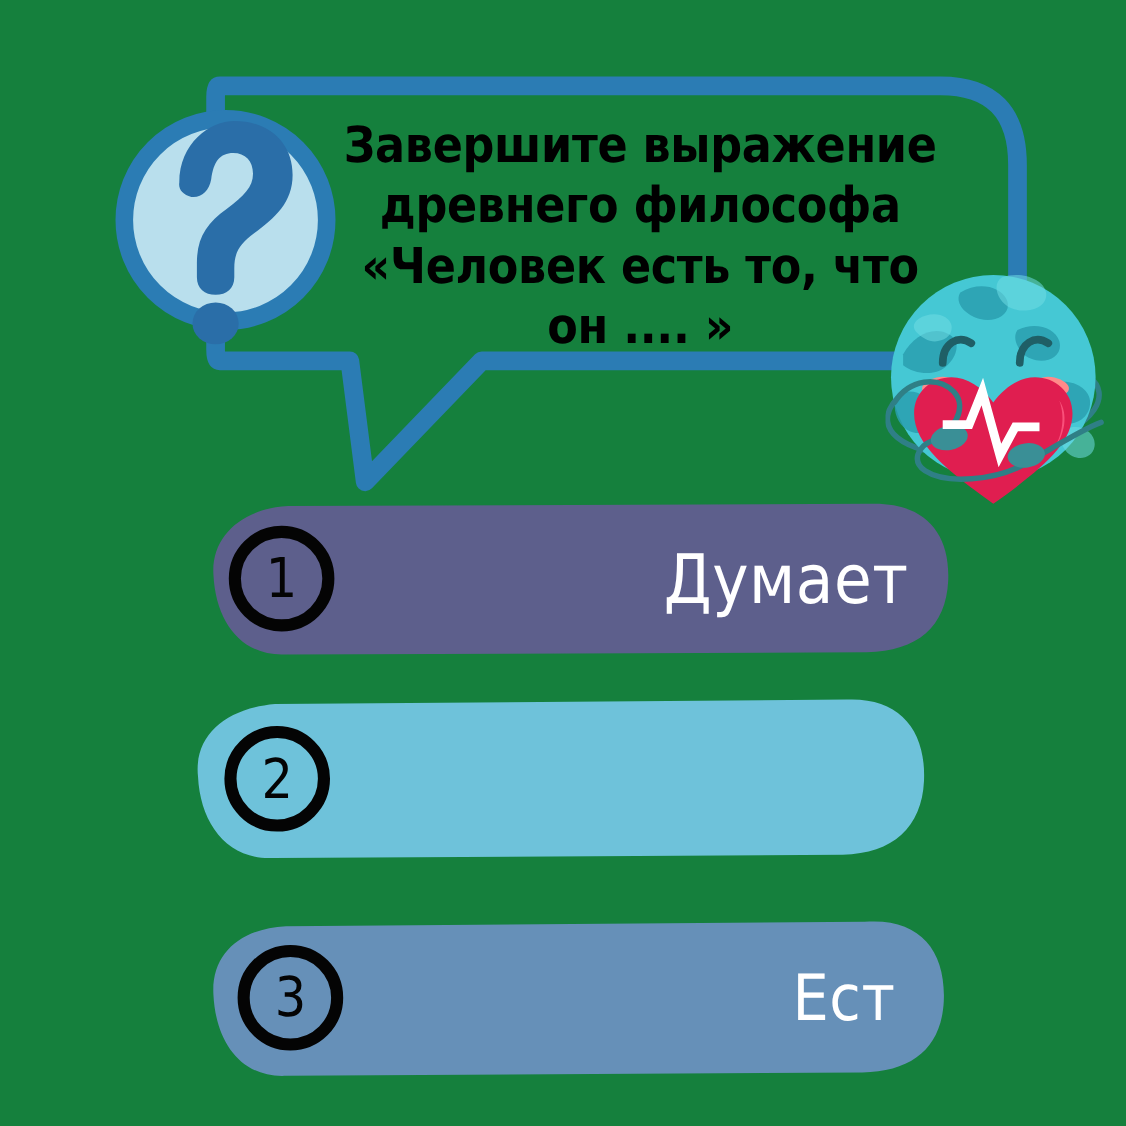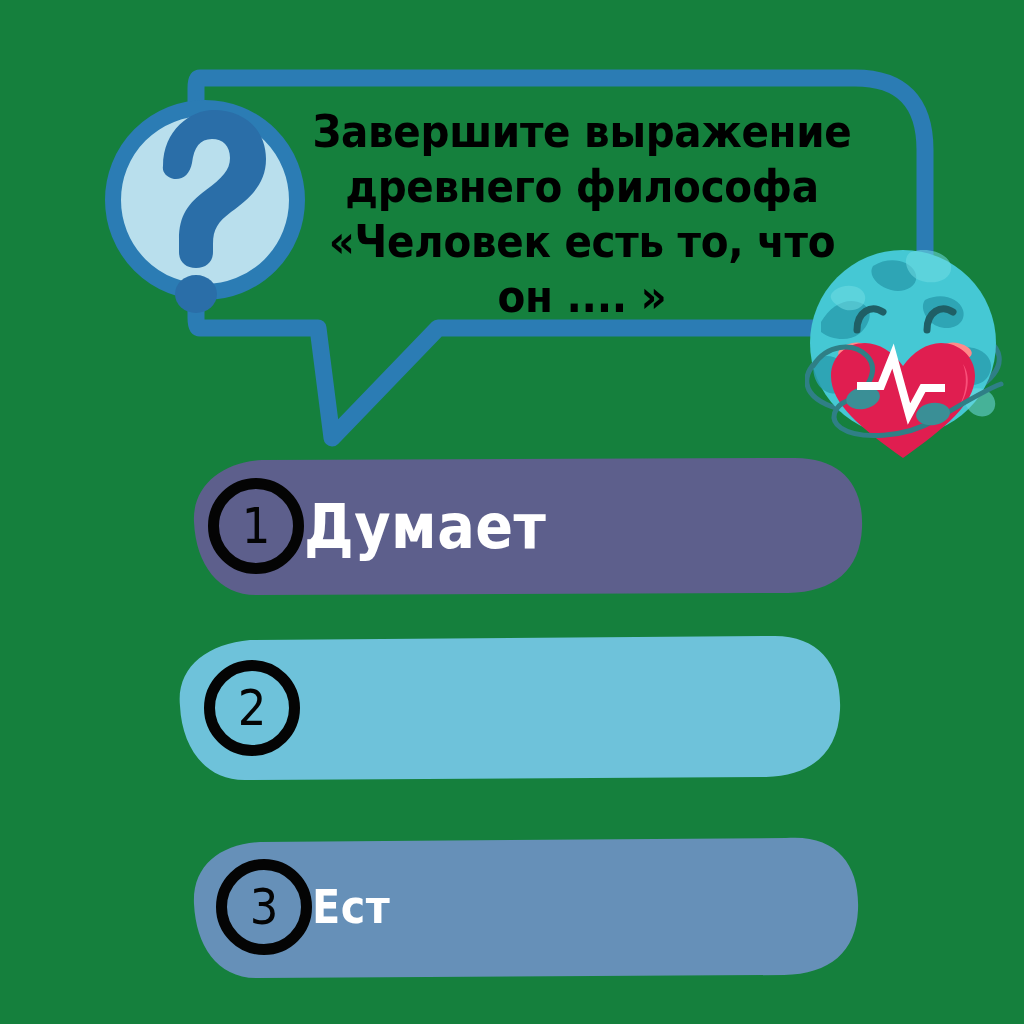--- a/index.html
+++ b/index.html
@@ -92,38 +92,38 @@
     font-family: "Liberation Sans Narrow", "DejaVu Sans Condensed", "Liberation Sans", sans-serif;
     font-size: 50px;
     font-weight: 400;
     color: #040404;
     line-height: 1;
   }
   .answer-label {
     position: relative;
     z-index: 2;
     flex: 1 1 auto;
-    text-align: left;
+    text-align: right;
     font-family: "Liberation Sans Narrow", "DejaVu Sans Condensed", "Liberation Sans", sans-serif;
-    font-weight: 700;
+    font-weight: 400;
     color: #ffffff;
     letter-spacing: 0.5px;
   }
 
   #option-1 { left: 186px; top: 452px;  width: 680px; height: 148px; }
   #option-2 { left: 172px; top: 632px;  width: 672px; height: 152px; }
   #option-3 { left: 186px; top: 832px;  width: 676px; height: 150px; }
 
   #option-1 .answer-number { margin-left: 22px; }
   #option-2 .answer-number { margin-left: 32px; }
   #option-3 .answer-number { margin-left: 30px; }
 
   #option-1 .answer-label { font-size: 62px; padding-right: 40px; }
   #option-2 .answer-label { font-size: 58px; padding-right: 48px; }
-  #option-3 .answer-label { font-size: 46px; padding-right: 48px; }
+  #option-3 .answer-label { font-size: 58px; padding-right: 48px; }
 </style>
 </head>
 <body>
 
 <div id="quiz-card">
 
   <div id="speech-bubble-wrap">
     <svg id="speech-bubble-svg" width="1024" height="470" viewBox="0 0 1024 470">
 
       <path d="M 200,78

